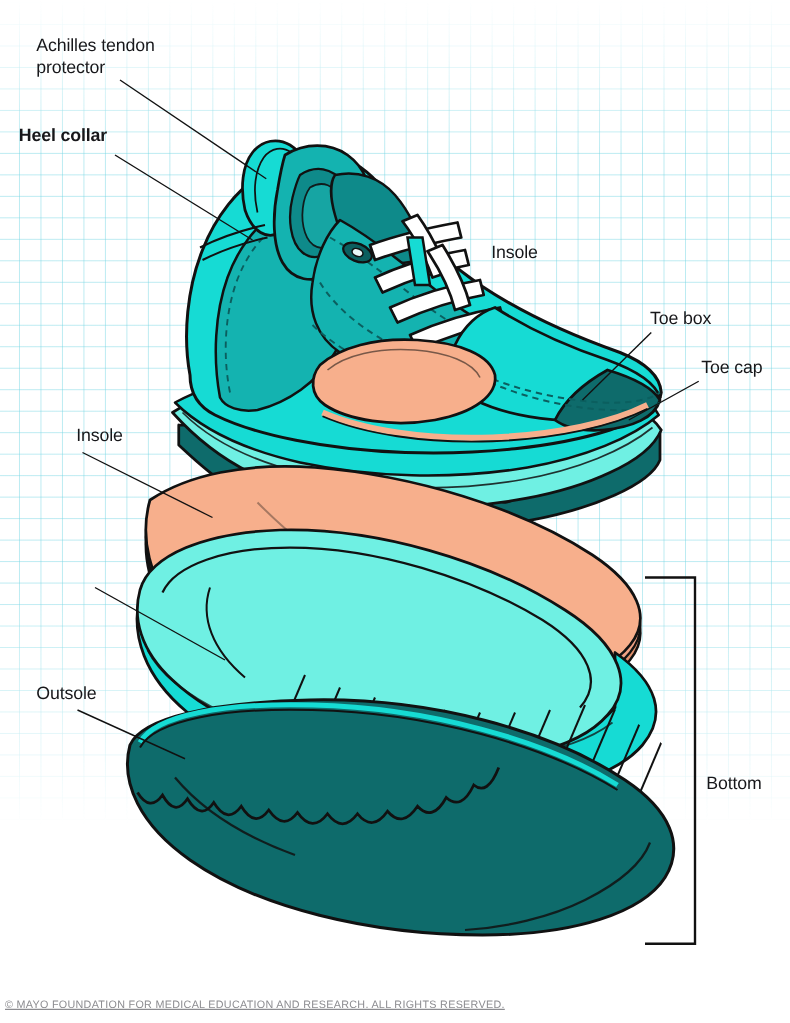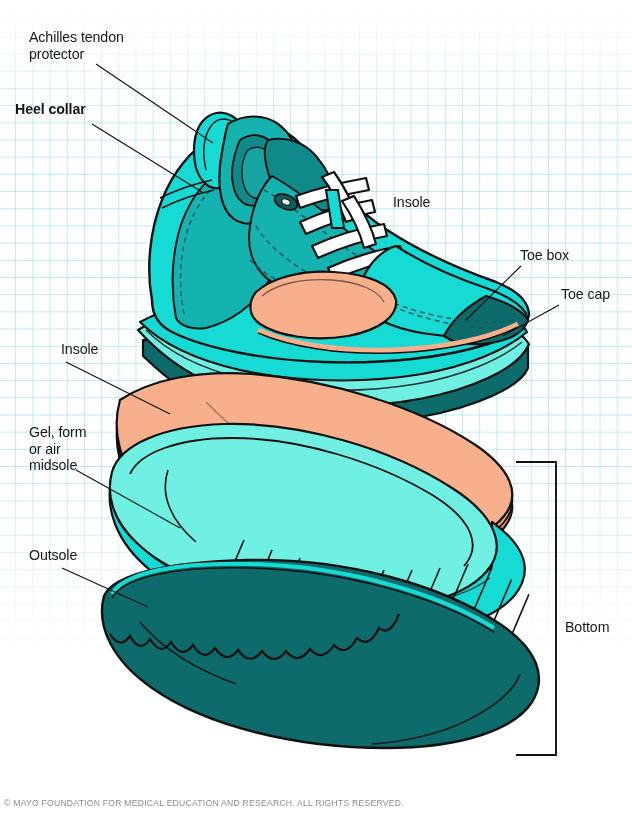--- a/index.html
+++ b/index.html
@@ -62,20 +62,21 @@
   
   #credit {
     position: absolute;
     left: 4px;
     top: 798px;
     color: #8c8c90;
     font-family: "Liberation Sans", sans-serif;
     font-size: 8.6px;
     letter-spacing: 0.25px;
     white-space: nowrap;
+    text-decoration: underline;
   }
 </style>
 </head>
 <body>
 
 <div id="figure">
 
   <div id="grid-backdrop"></div>
 
   <svg id="art" width="632" height="818" viewBox="0 0 632 818">
@@ -279,23 +280,20 @@
     <path d="M516,462 L556,462 L556,755 L516,755" fill="none" stroke="#111111" stroke-width="1.9" stroke-linejoin="miter"></path>
   </svg>
 
   <div class="label" id="label-achilles">Achilles tendon
 protector</div>
 
   <div class="label" id="label-heel">Heel collar</div>
 
   <div class="label" id="label-insole">Insole</div>
 
-  <div class="label" id="label-midsole">Gel, form
-or air
-midsole</div>
 
   <div class="label" id="label-outsole">Outsole</div>
 
   <div class="label" id="label-upper">Insole</div>
 
   <div class="label" id="label-toebox">Toe box</div>
 
   <div class="label" id="label-toecap">Toe cap</div>
 
   <div class="label" id="label-bottom">Bottom</div>

